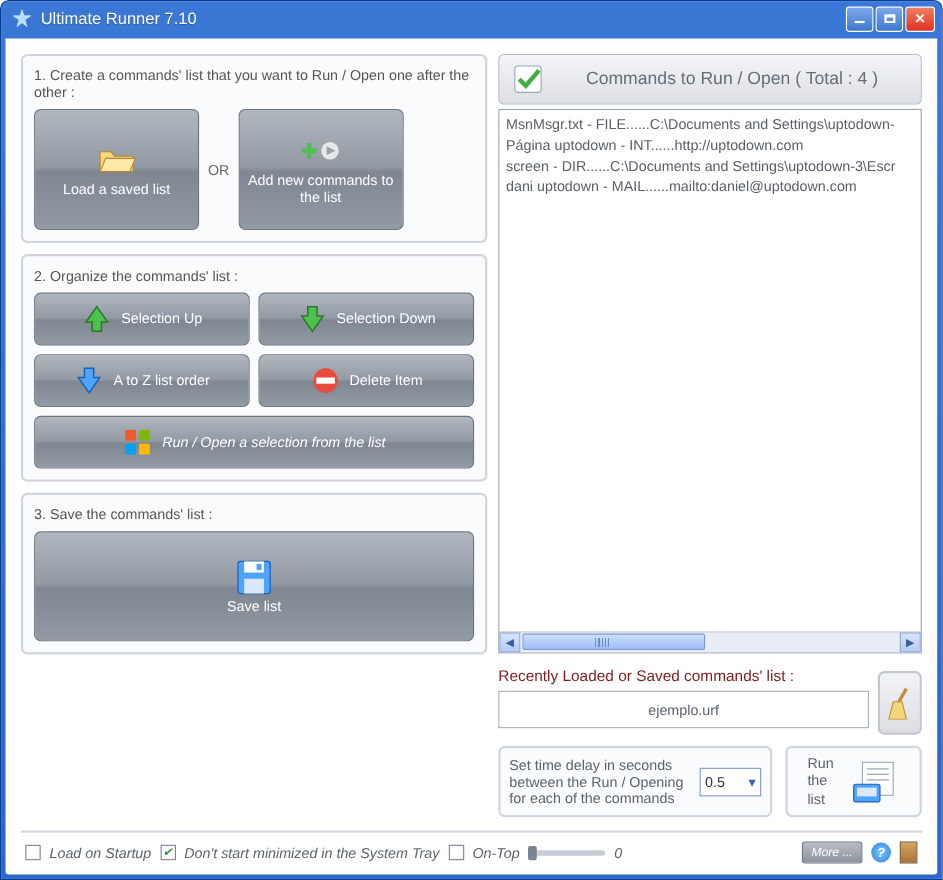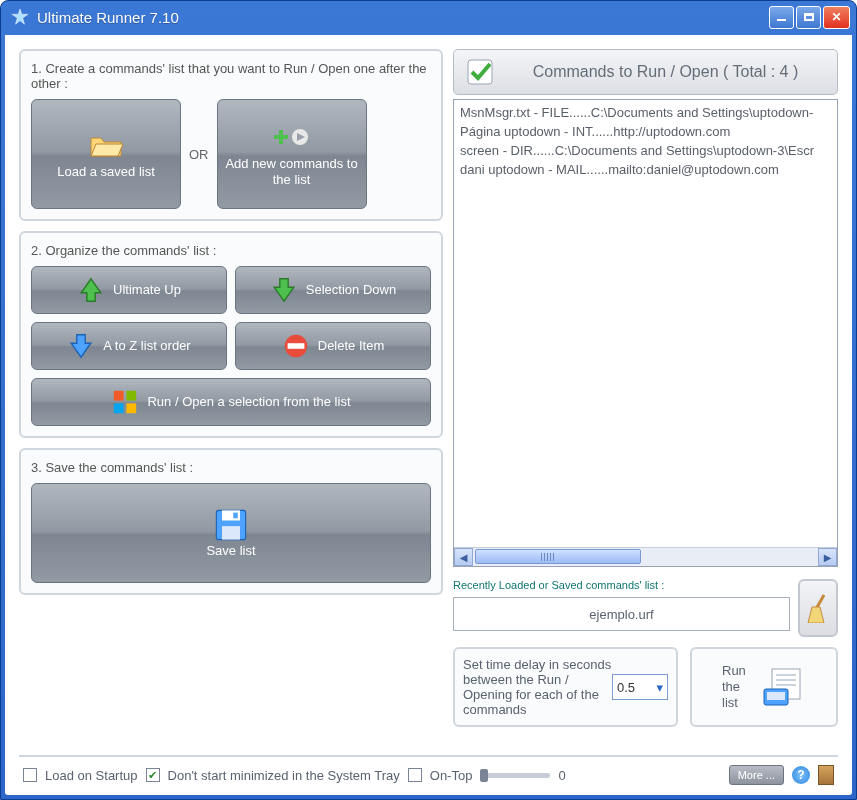--- a/index.html
+++ b/index.html
@@ -62,21 +62,21 @@
   border: 1px solid #6b7481;
   border-radius: 6px;
   color: #fff;
   text-align: center;
   display: flex; flex-direction: column; align-items: center; justify-content: center;
   cursor: pointer;
   padding: 6px;
 }
 .bigbtn { width: 150px; height: 110px; }
 .halfbtn { flex: 1; height: 48px; flex-direction: row; gap: 8px; padding: 4px 8px; }
-.widebtn { width: 260px; height: 48px; flex-direction: row; margin: 0 auto; }
+.widebtn { width: 260px; height: 48px; flex-direction: row; margin: 0 auto; font-style: italic; }
 .savebtn { flex: 1; height: 100px; }
 .btxt { font-size: 13px; line-height: 1.25; }
 .icon-slot { width: 28px; height: 28px; display: flex; align-items: center; justify-content: center; }
 .icon-l { width: 36px; height: 36px; }
 
 .cmds-header {
   background: linear-gradient(to bottom, #f4f5f7, #dcdfe5);
   border: 1px solid #b5bcc6;
   border-radius: 5px;
   display: flex; align-items: center; padding: 6px 10px;
@@ -106,45 +106,45 @@
 }
 .scroll-track { flex:1; position:relative; }
 .scroll-thumb {
   position:absolute; left:2px; top:1px; height:15px; width:48%;
   background: linear-gradient(#cfe0ff,#9dbbf5);
   border:1px solid #7b9ad4; border-radius:2px;
 }
 .scroll-thumb::after{content:"";position:absolute;left:40%;top:3px;width:14px;height:8px;
   background:repeating-linear-gradient(90deg,#6b8ac5 0,#6b8ac5 1px,transparent 1px,transparent 3px);}
 
-.recent-label { color: #0f766e; font-size: 11px; margin: 12px 0 6px; }
+.recent-label { color: #7f1d1d; font-size: 14px; margin: 12px 0 6px; }
 .recent-row { display:flex; gap:8px; }
 .recent-box {
   flex:1; height:34px; border:1px solid #a7afbb; background:#fff;
   display:flex;align-items:center;justify-content:center;
   color:#5a6270; font-size:13px;
 }
 .broom-btn {
   width: 40px; height:58px; margin-top:-18px;
   background:linear-gradient(#f3f4f7,#dbdde3);
   border:2px solid #c2c7d0; border-radius:6px;
   display:flex;align-items:center;justify-content:center;
 }
 
 .bottom-right { display:flex; gap:12px; align-items:stretch; margin-top:10px; }
 .delay-box { flex:1; border:2px solid #cfd6de; border-radius:6px; background:#fafbfc;
   padding:8px; display:flex; align-items:center; color:#5a6270; font-size:13px; }
 .delay-sel { width:56px; height:26px; border:1px solid #7b9ad4; background:#fff;
   display:flex;align-items:center;justify-content:space-between;padding:0 4px;font-size:13px;color:#333;}
-.run-box { width:148px; border:2px solid #cfd6de; border-radius:6px; background:#fafbfc;
+.run-box { width:124px; border:2px solid #cfd6de; border-radius:6px; background:#fafbfc;
   display:flex;align-items:center;justify-content:center;gap:6px;padding:6px; color:#5a6270; font-size:13px;}
 
 .footer {
-  border-top: 2px solid #cfd6de; margin-top: 28px; padding: 8px 4px 10px;
-  display:flex; align-items:center; gap:8px; color:#5a6270; font-size:13px;
+  border-top: 2px solid #cfd6de; margin-top: 12px; padding: 8px 4px 10px;
+  display:flex; align-items:center; gap:8px; color:#5a6270; font-size:13px;font-style:italic;
 }
 .cb { width:14px;height:14px;border:1px solid #7a8494;background:#fff;display:inline-flex;align-items:center;justify-content:center; }
 .cb.checked::after{content:"✔";color:#2e8b2e;font-size:11px;line-height:1;}
 .slider { width:70px;height:5px;background:#c6cdd8;position:relative;border-radius:2px;}
 .slider::after{content:"";position:absolute;left:0;top:-4px;width:8px;height:13px;background:#7a8494;border-radius:2px;}
 .morebtn{padding:3px 8px;background:linear-gradient(#b7bcc5,#8e949f);border:1px solid #6b7481;border-radius:3px;color:#fff;font-size:11px;}
 .help-ico{width:18px;height:18px;border-radius:50%;background:radial-gradient(#7fc4ff,#2b82d9);color:#fff;display:flex;align-items:center;justify-content:center;font-weight:bold;font-size:12px;}
 .door-ico{width:16px;height:20px;background:linear-gradient(#d6a45e,#a6743a);border:1px solid #7a5528;}
 </style>
 </head>
@@ -202,21 +202,21 @@
 
         <div class="group">
           <div class="group-title">2. Organize the commands' list :</div>
           <div class="row">
             <div class="bigbtn halfbtn">
               <div class="icon-slot">
                   <svg viewBox="0 0 20 20">
                     <polygon points="10,2 17,12 13,12 13,18 7,18 7,12 3,12" fill="#4ec04e" stroke="#2a7a2a"></polygon>
                   </svg>
                 </div>
-              <div class="btxt">Ultimate Up</div>
+              <div class="btxt">Selection Up</div>
             </div>
             <div class="bigbtn halfbtn">
               <div class="icon-slot">
                   <svg viewBox="0 0 20 20">
                     <polygon points="10,18 3,8 7,8 7,2 13,2 13,8 17,8" fill="#4ec04e" stroke="#2a7a2a"></polygon>
                   </svg>
                 </div>
               <div class="btxt">Selection Down</div>
             </div>
           </div>

